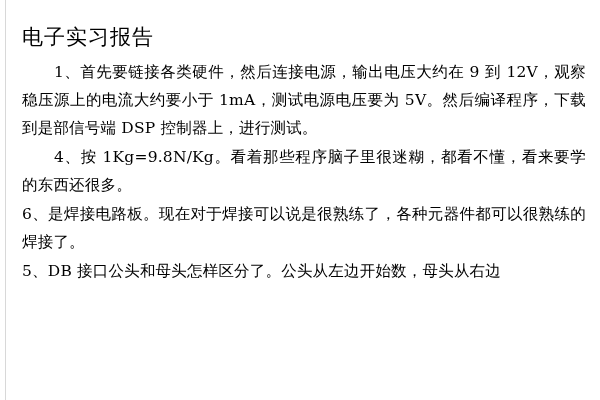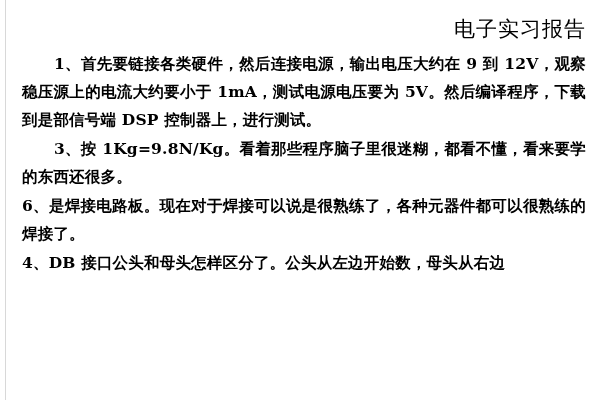--- a/index.html
+++ b/index.html
@@ -24,52 +24,51 @@
   
   .margin-rule {
     position: absolute;
     left: 5px;
     top: 0;
     width: 1px;
     height: 400px;
     background: #d8d8d8;
   }
   .doc-title {
-    text-align: right;
+    text-align: left;
     font-size: 21px;
     line-height: 30px;
     font-weight: 400;
     letter-spacing: 1px;
-    margin: 10px 0 6px 0;
+    margin: 18px 0 6px 0;
     font-family: "DejaVu Serif", serif;
   }
   .para {
     font-size: 15.5px;
     line-height: 28px;
     text-align: justify;
     font-family: "DejaVu Serif", serif;
     letter-spacing: 0.2px;
     margin: 0;
     padding: 0;
-    font-weight: bold;
   }
   .indent {
     text-indent: 32px;
   }
   .para + .para {
     margin-top: 1px;
   }
 </style>
 </head>
 <body>
 
 <div class="page">
 
   <div class="margin-rule"></div>
 
   <div class="doc-title">电子实习报告</div>
 
   <p class="para indent">1、首先要链接各类硬件，然后连接电源，输出电压大约在 9 到 12V，观察稳压源上的电流大约要小于 1mA，测试电源电压要为 5V。然后编译程序，下载到是部信号端 DSP 控制器上，进行测试。</p>
-  <p class="para indent">3、按 1Kg=9.8N/Kg。看着那些程序脑子里很迷糊，都看不懂，看来要学的东西还很多。</p>
+  <p class="para indent">4、按 1Kg=9.8N/Kg。看着那些程序脑子里很迷糊，都看不懂，看来要学的东西还很多。</p>
   <p class="para">6、是焊接电路板。现在对于焊接可以说是很熟练了，各种元器件都可以很熟练的焊接了。</p>
-  <p class="para">4、DB 接口公头和母头怎样区分了。公头从左边开始数，母头从右边</p>
+  <p class="para">5、DB 接口公头和母头怎样区分了。公头从左边开始数，母头从右边</p>
 
 </div>
 
 </body></html>

